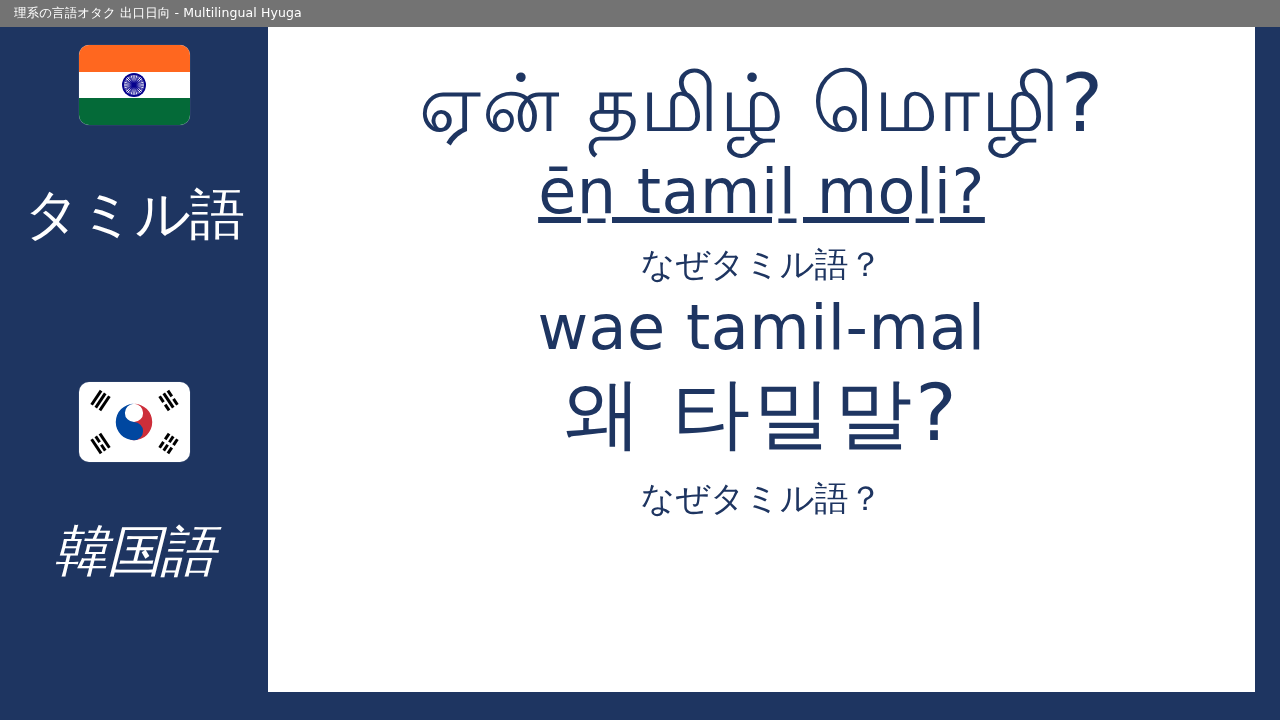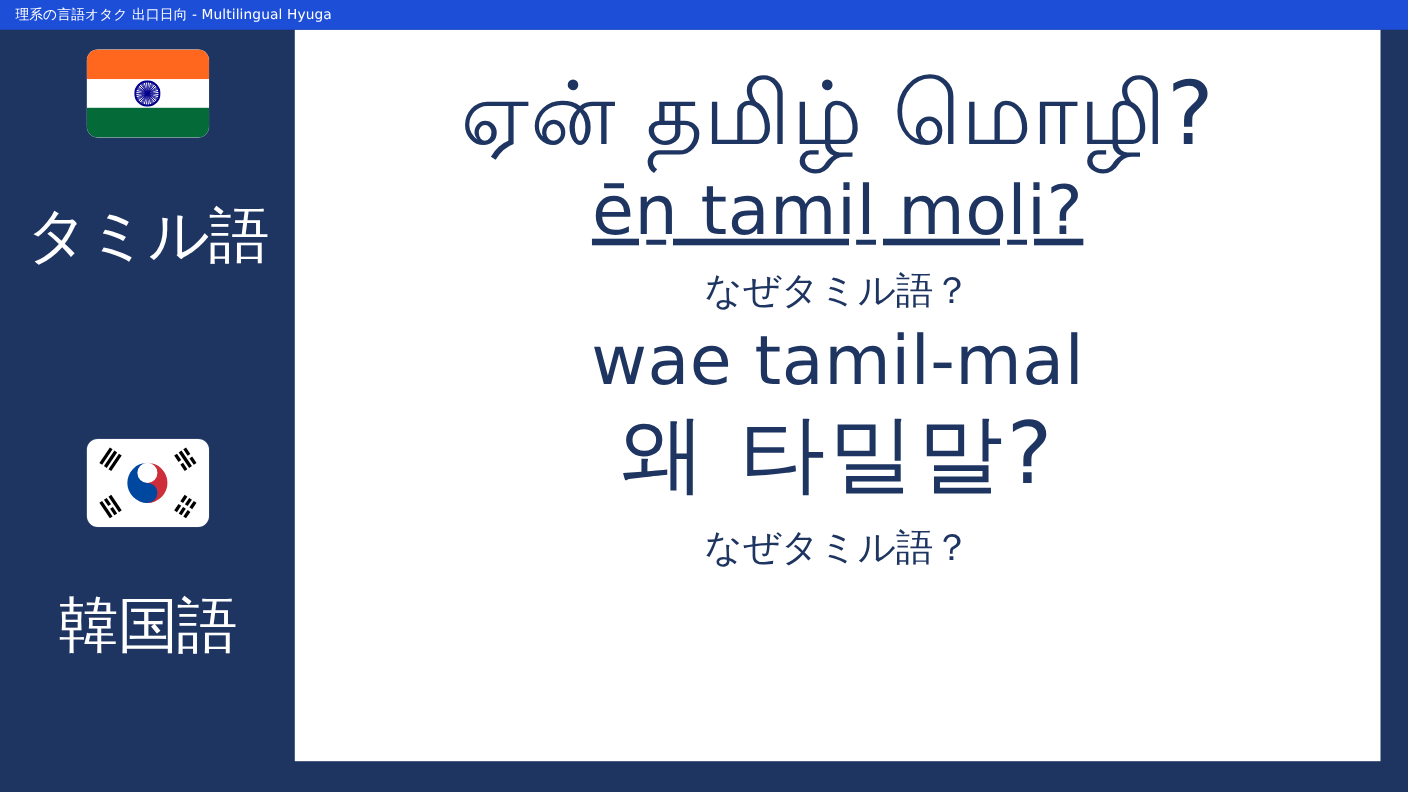--- a/index.html
+++ b/index.html
@@ -19,21 +19,21 @@
     height: 720px;
     background: #1e3561;
   }
 
   
   .titlebar {
     position: absolute;
     top: 0; left: 0;
     width: 1280px;
     height: 27px;
-    background: #1d4ed8;
+    background: #737373;
     display: flex;
     align-items: center;
     box-sizing: border-box;
     padding-left: 14px;
     z-index: 5;
   }
   .titlebar-text {
     color: #ffffff;
     font-size: 12.5px;
     font-family: "DejaVu Sans", "Liberation Sans", sans-serif;
@@ -53,21 +53,21 @@
 
   .side-block {
     position: absolute;
     left: 0;
     width: 268px;
     display: flex;
     flex-direction: column;
     align-items: center;
   }
   .side-block.tamil { top: 18px; }
-  .side-block.korean { top: 372px; }
+  .side-block.korean { top: 355px; font-style: italic; }
 
   .flag {
     width: 111px;
     height: 80px;
     border-radius: 10px;
     overflow: hidden;
     position: relative;
     background: #ffffff;
     box-shadow: 0 0 0 0.5px rgba(255,255,255,0.10);
   }

